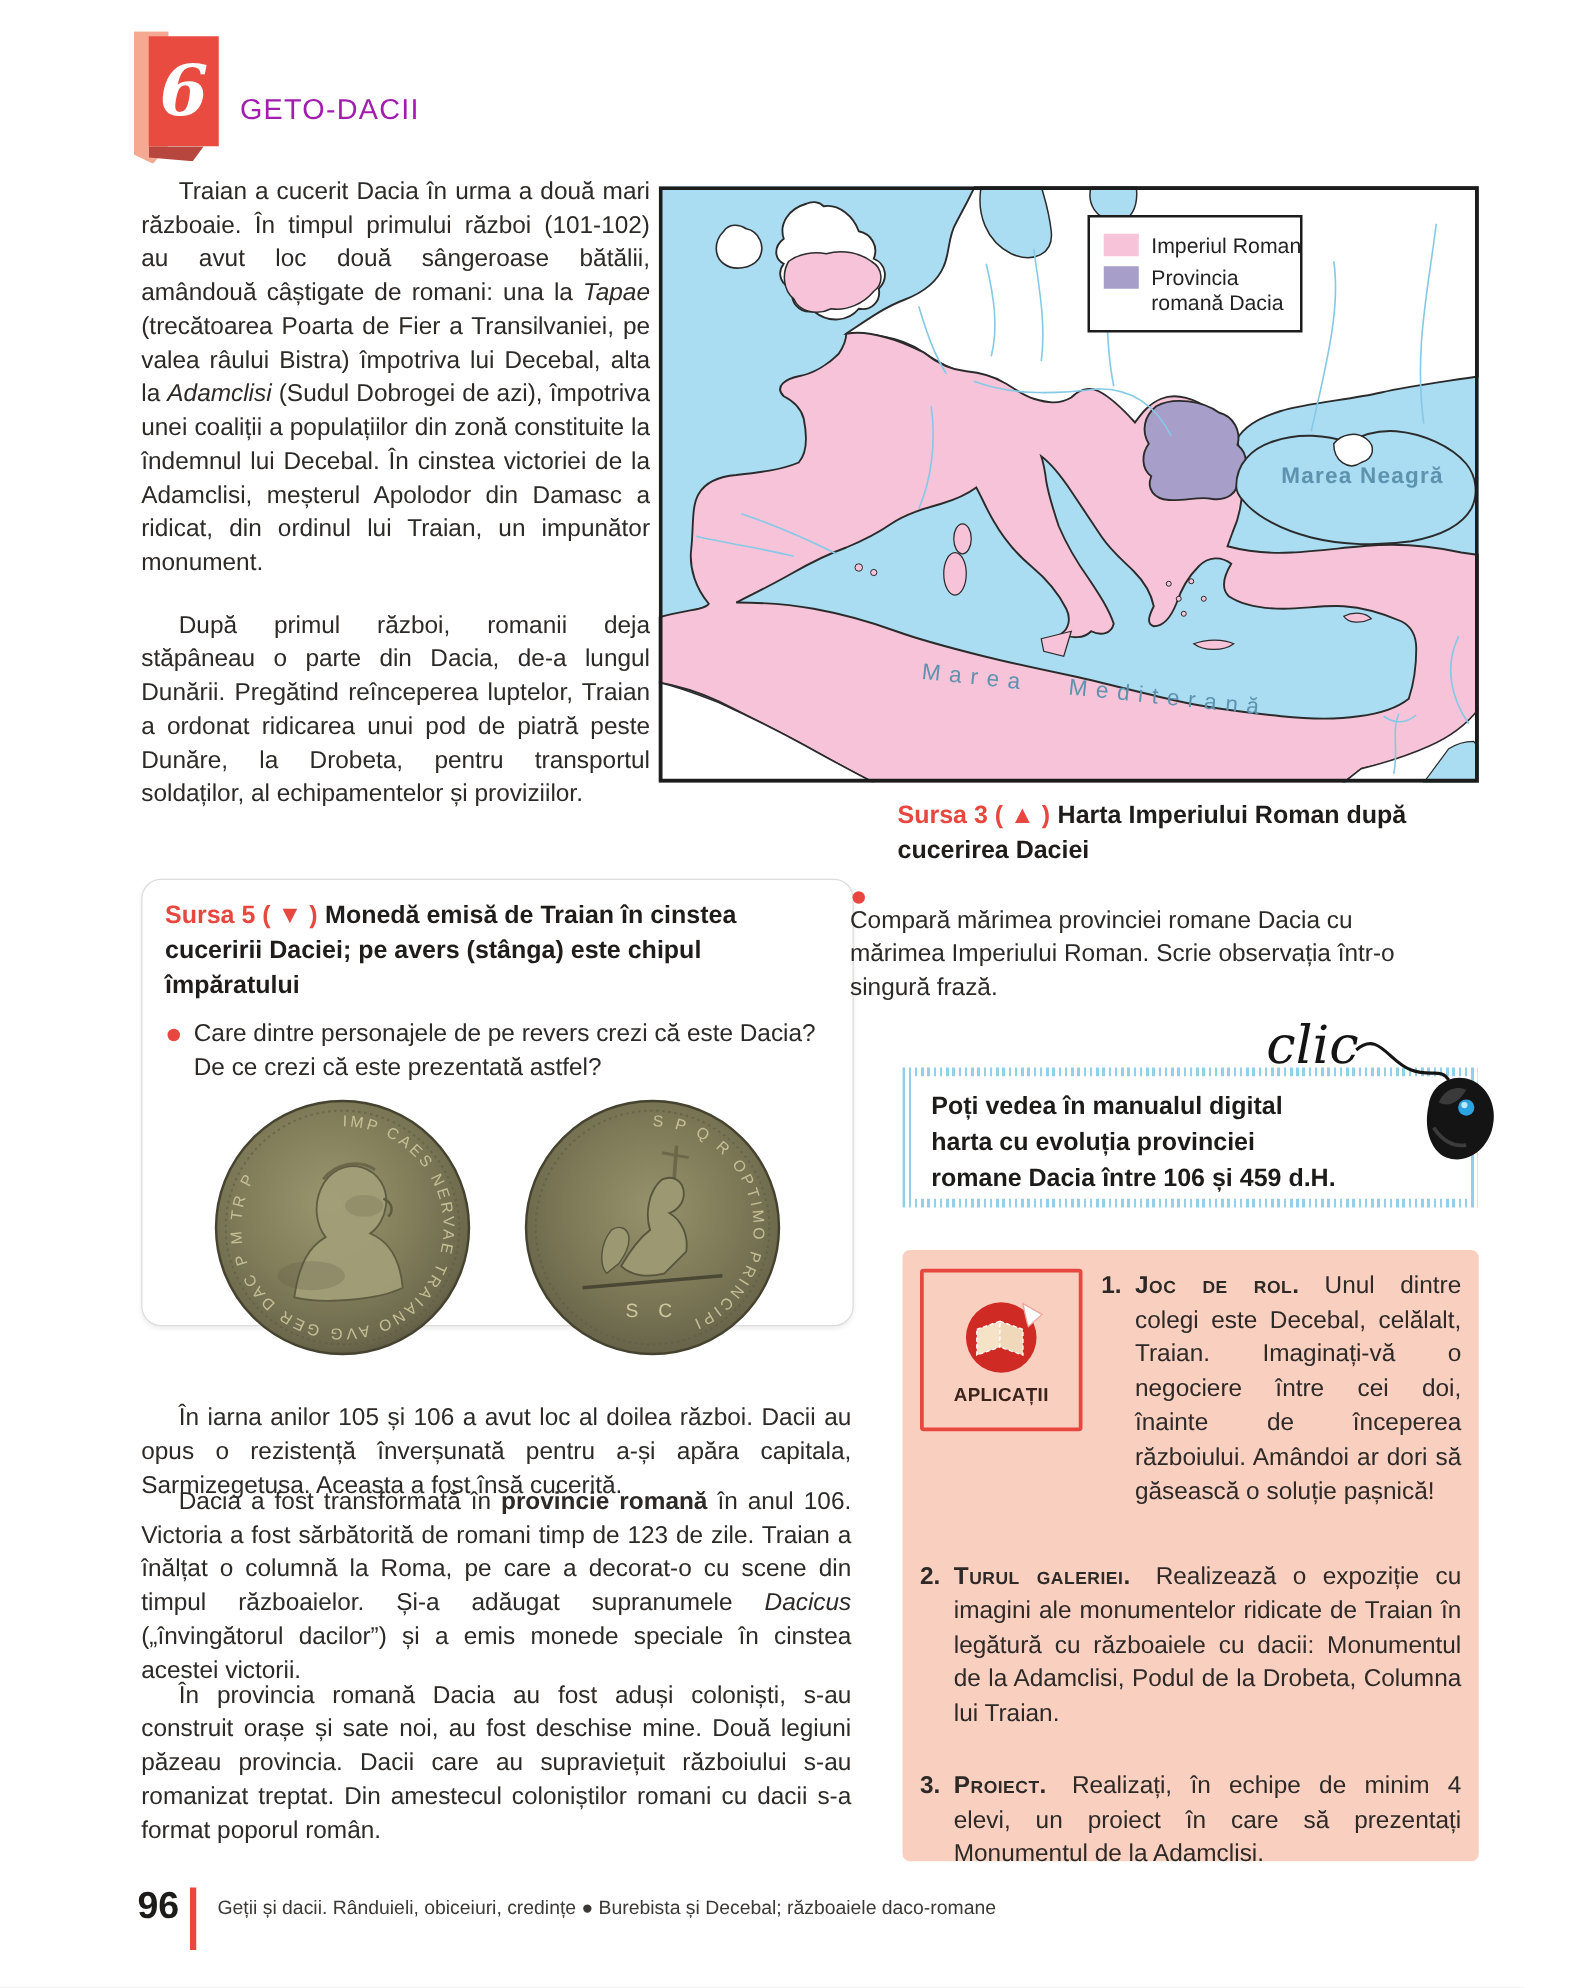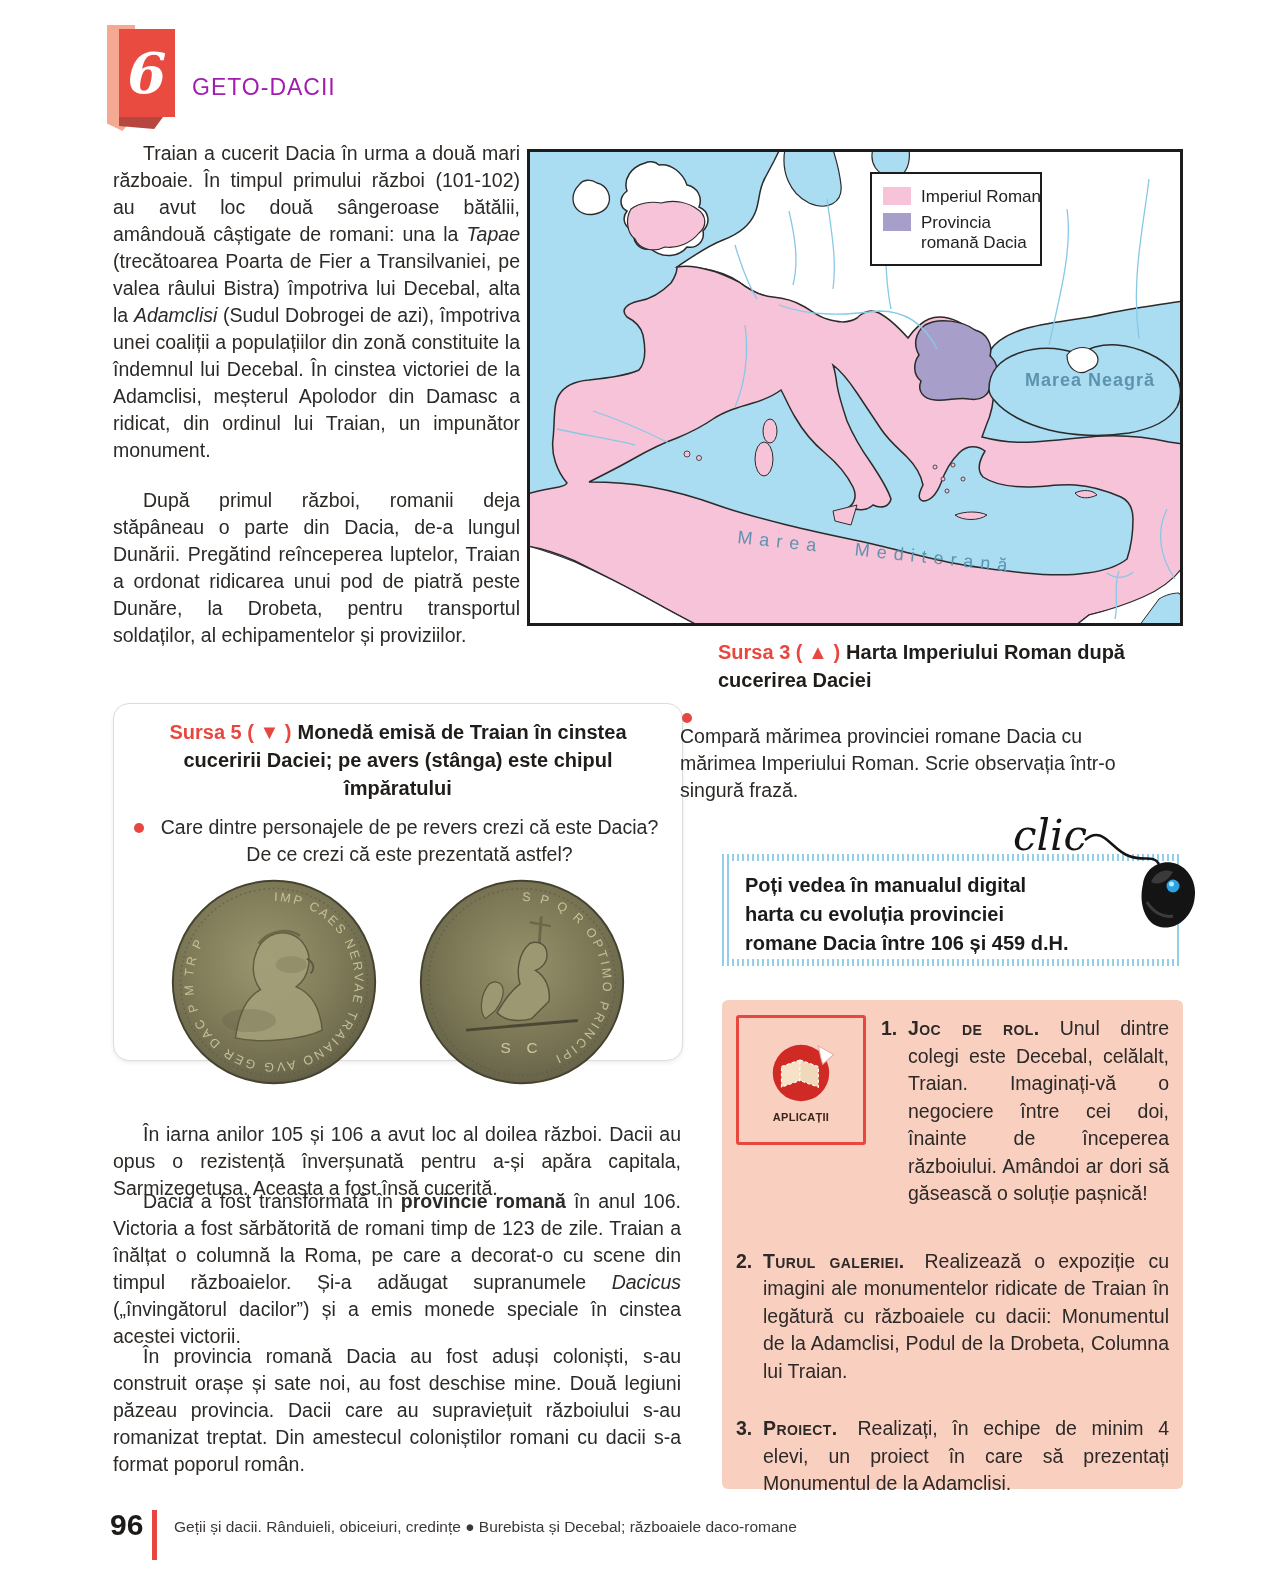--- a/index.html
+++ b/index.html
@@ -34,21 +34,21 @@
   .red{color:#e8473f;}
   .sursa-head{font-weight:bold;font-size:20px;line-height:28px;color:#1f1c1a;}
   .sursa-prefix{margin-right:6px;}
   .question{display:flex;font-size:19.5px;line-height:27px;}
   .qdot{width:10px;height:10px;border-radius:50%;background:#e8473f;
         margin:9px 11px 0 2px;flex:none;}
 
   
   .sursa5-box{left:113px;top:703px;width:570px;height:358px;background:#fff;
               border:1px solid #dedcda;border-radius:16px;box-shadow:0 2px 4px rgba(0,0,0,.07);
-              padding:14px 18px;box-sizing:border-box;text-align:center;}
+              padding:14px 18px;box-sizing:border-box;}
   .sursa5-box .question{margin-top:12px;}
   .coins{display:flex;justify-content:center;gap:36px;margin-top:8px;}
 
   
   .map{left:527px;top:149px;width:656px;height:477px;}
   .map svg{display:block;}
 
   .sursa4-head{left:718px;top:638px;width:470px;}
   .q4{left:680px;top:704px;width:462px;flex-direction:column;}
 
@@ -60,21 +60,21 @@
   .digital-inner{width:100%;height:100%;background:#fff;box-sizing:border-box;
                  padding:10px 16px;font-weight:bold;font-size:20px;line-height:29px;color:#1d1b1a;}
   .digital-inner span{display:block;width:335px;}
 
   
   .apps-box{left:722px;top:1000px;width:461px;height:489px;background:#f9cfc0;
             border-radius:6px;padding:15px 14px;box-sizing:border-box;}
   .apps-row{display:flex;gap:15px;}
   .apps-badge{width:124px;height:124px;border:3px solid #e8473f;border-radius:3px;flex:none;
               display:flex;flex-direction:column;align-items:center;justify-content:center;}
-  .badge-label{font-size:11px;font-weight:bold;color:#3a241c;letter-spacing:.3px;margin-top:3px;}
+  .badge-label{font-size:15px;font-weight:bold;color:#3a241c;letter-spacing:.3px;margin-top:3px;}
   .apps-item{display:flex;font-size:19.5px;line-height:27.5px;text-align:justify;}
   .apps-num{font-weight:bold;flex:none;width:27px;}
   .apps-head{font-weight:bold;font-variant:small-caps;letter-spacing:.4px;margin-right:20px;}
   .mt1{margin-top:40px;}
   .mt2{margin-top:30px;}
 
   
   .footer-num{left:110px;top:1508px;font-size:30px;font-weight:bold;color:#1d1b1a;}
   .footer-bar{left:152px;top:1510px;width:5px;height:50px;background:#e8473f;}
   .footer-text{left:174px;top:1518px;width:780px;font-size:15.5px;color:#3c3836;}

